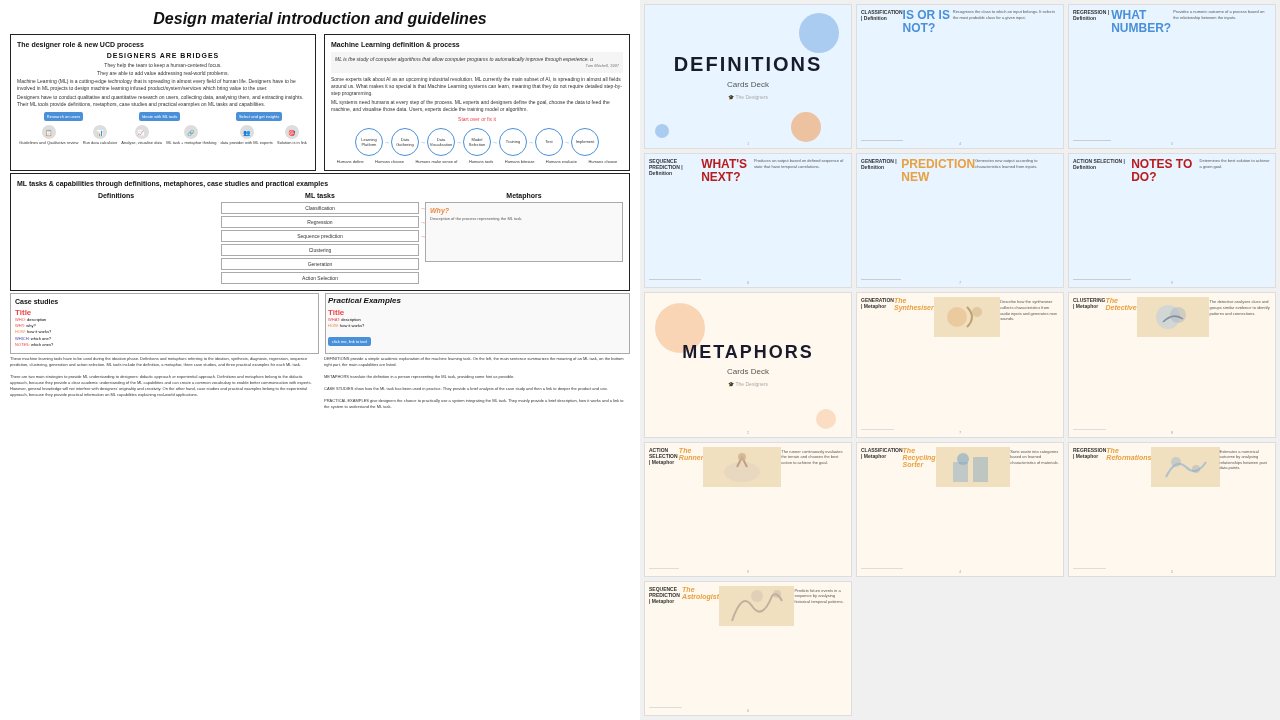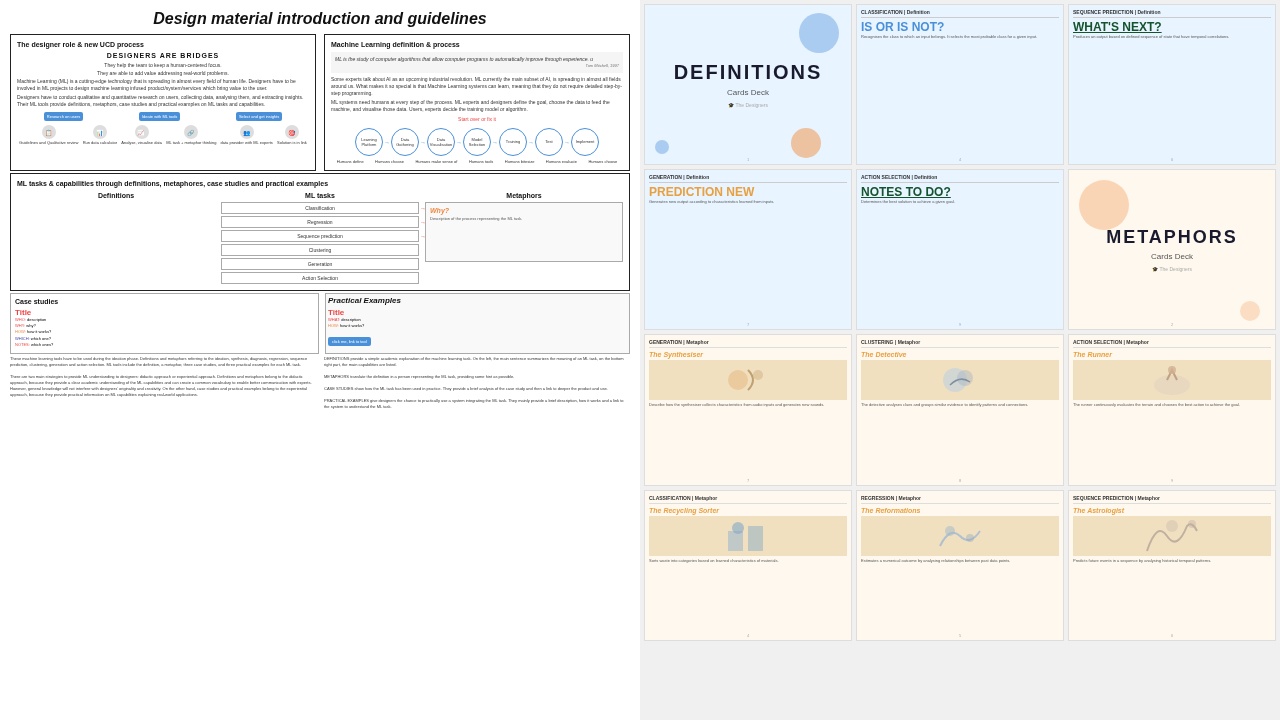--- a/index.html
+++ b/index.html
@@ -341,21 +341,21 @@
       grid-template-columns: 1fr 1fr 1fr;
       grid-template-rows: auto auto auto auto auto;
       gap: 4px;
       padding: 4px;
     }
 
     .card {
       background: #fff;
       border: 1px solid #ddd;
       display: flex;
-      flex-direction: column;
+      flex-direction: row;
       overflow: hidden;
       position: relative;
     }
 
     
     .definitions-hero {
       background: #e8f4ff;
       display: flex;
       flex-direction: column;
       align-items: center;
@@ -420,21 +420,21 @@
     }
 
     .def-card-big-text {
       font-size: 12px;
       font-weight: 900;
       color: #4a90d9;
       line-height: 1.1;
     }
 
     .def-card-big-text.orange { color: #e8a040; }
-    .def-card-big-text.dark { color: #14532d; text-decoration: underline; }
+    .def-card-big-text.dark { color: #b91c1c; }
 
     .def-card-body {
       font-size: 4px;
       color: #555;
       line-height: 1.4;
     }
 
     
     .metaphors-hero {
       background: #fff8ee;
@@ -712,20 +712,26 @@
     <div class="page-number">1</div>
   </div>
 
   <div class="card def-card">
     <div class="def-card-header">CLASSIFICATION | Definition</div>
     <div class="def-card-big-text blue">IS OR IS NOT?</div>
     <div class="def-card-body">Recognises the class to which an input belongs. It selects the most probable class for a given input.</div>
     <div class="page-number">4</div>
   </div>
 
+  <div class="card def-card">
+    <div class="def-card-header">REGRESSION | Definition</div>
+    <div class="def-card-big-text blue">WHAT NUMBER?</div>
+    <div class="def-card-body">Provides a numeric outcome of a process based on the relationship between the inputs.</div>
+    <div class="page-number">5</div>
+  </div>
 
   <div class="card def-card">
     <div class="def-card-header">SEQUENCE PREDICTION | Definition</div>
     <div class="def-card-big-text dark">WHAT'S NEXT?</div>
     <div class="def-card-body">Produces an output based on defined sequence of state that have temporal correlations.</div>
     <div class="page-number">6</div>
   </div>
 
   <div class="card def-card">
     <div class="def-card-header">GENERATION | Definition</div>

